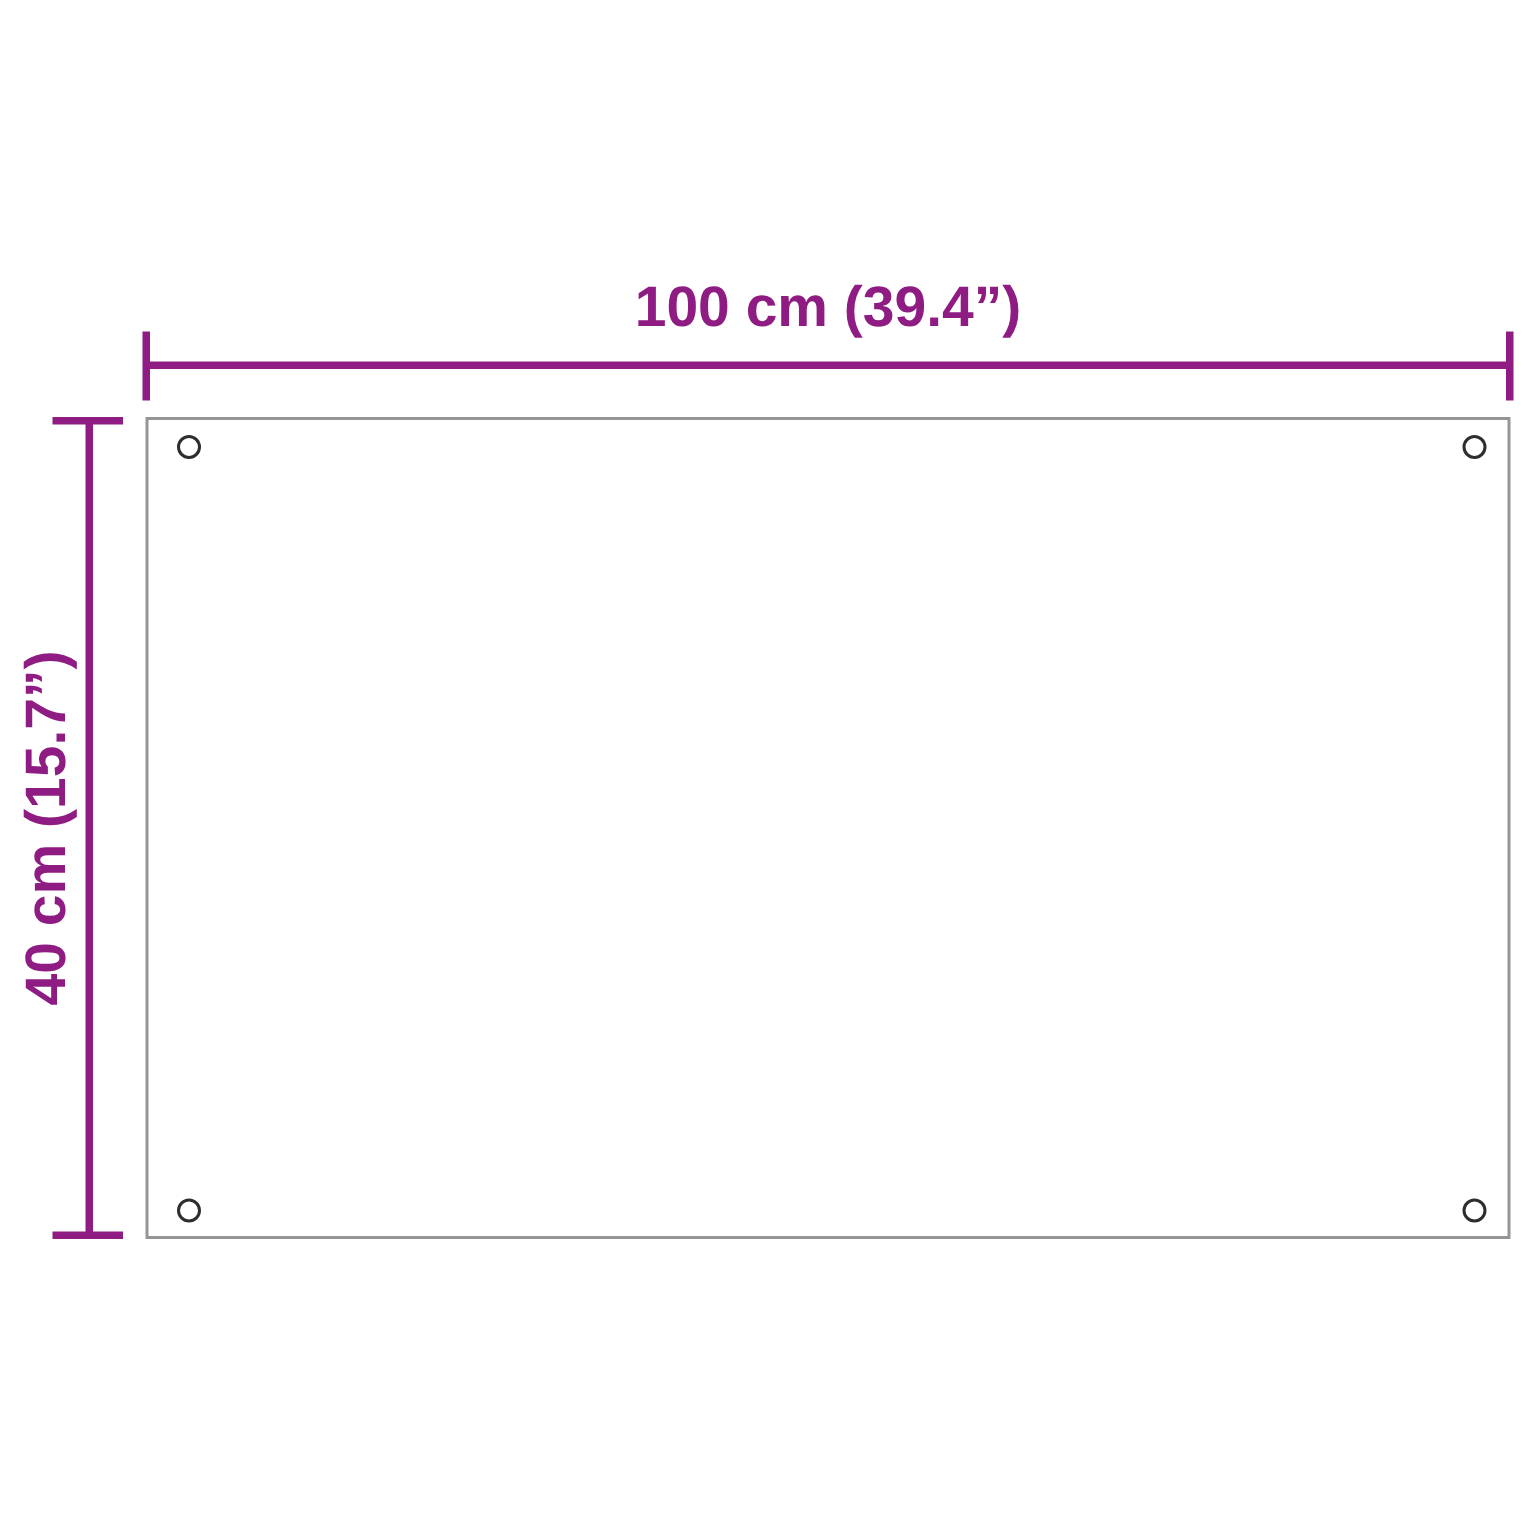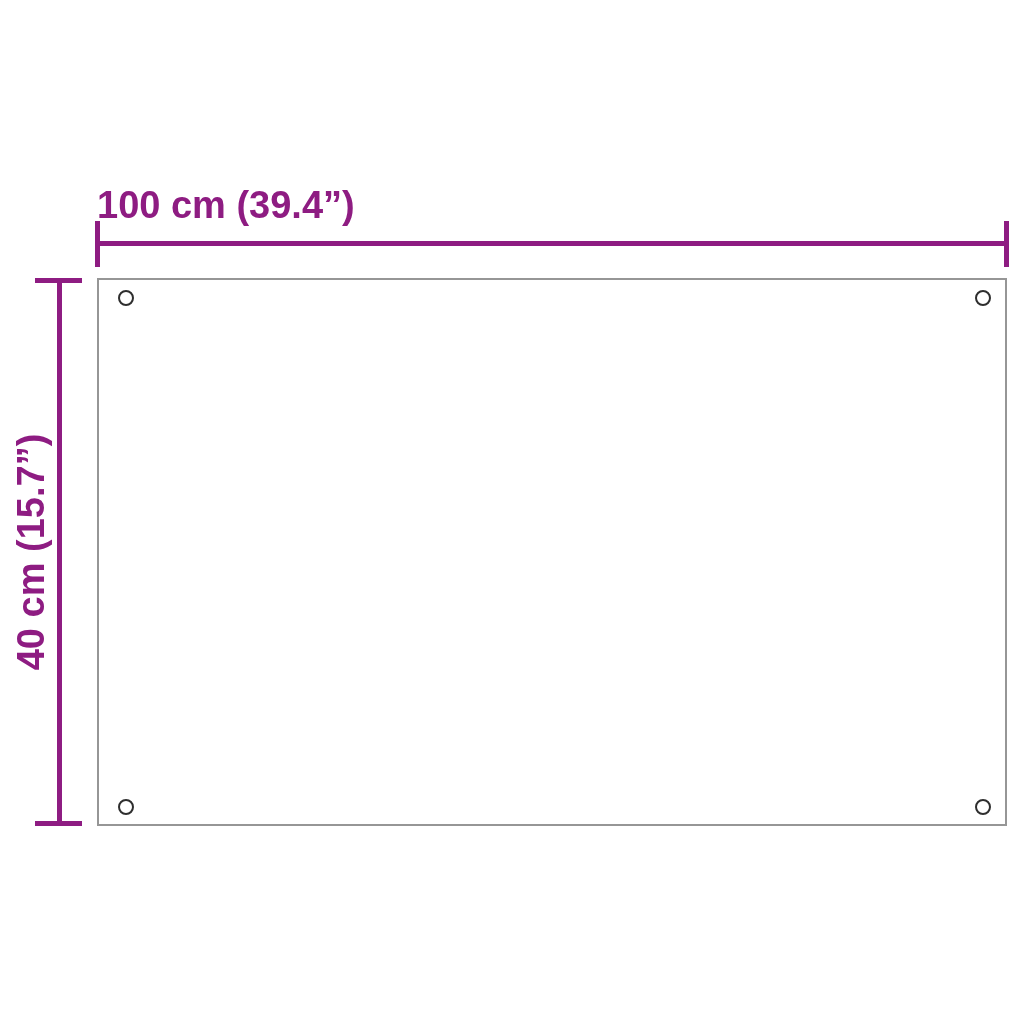--- a/index.html
+++ b/index.html
@@ -51,20 +51,21 @@
     top: 221px;
     width: 5px; height: 46px;
     background: var(--dimension-accent);
   }
   .tick-v-left  { left: 95px; }
   .tick-v-right { left: 1004px; }
   .dim-label-top {
     position: absolute;
     left: 97px; top: 183px;
     width: 910px;
+    text-align: center;
     font-size: 38px;
     font-weight: 700;
     line-height: 1.2;
     color: var(--dimension-accent);
     white-space: nowrap;
   }
 
   
   .dim-line-v {
     position: absolute;

